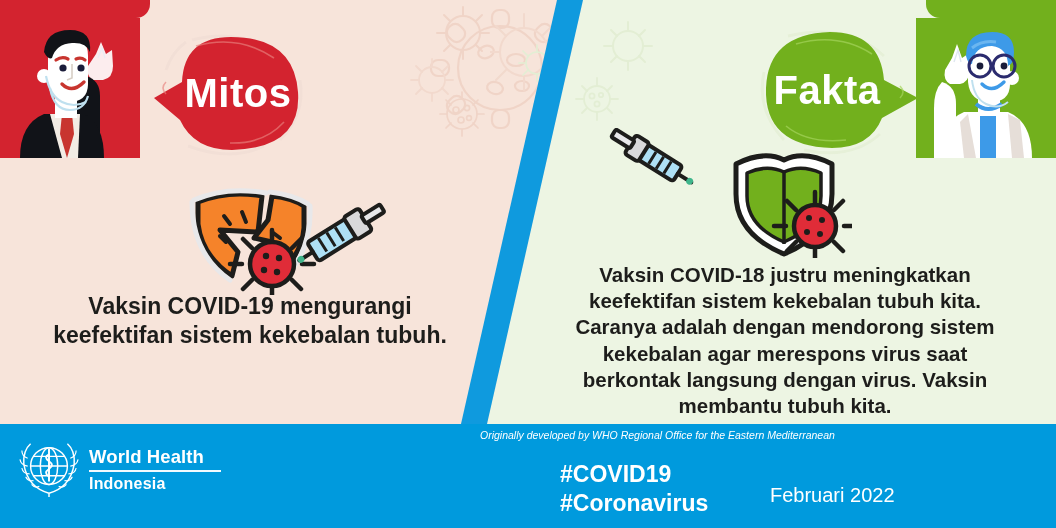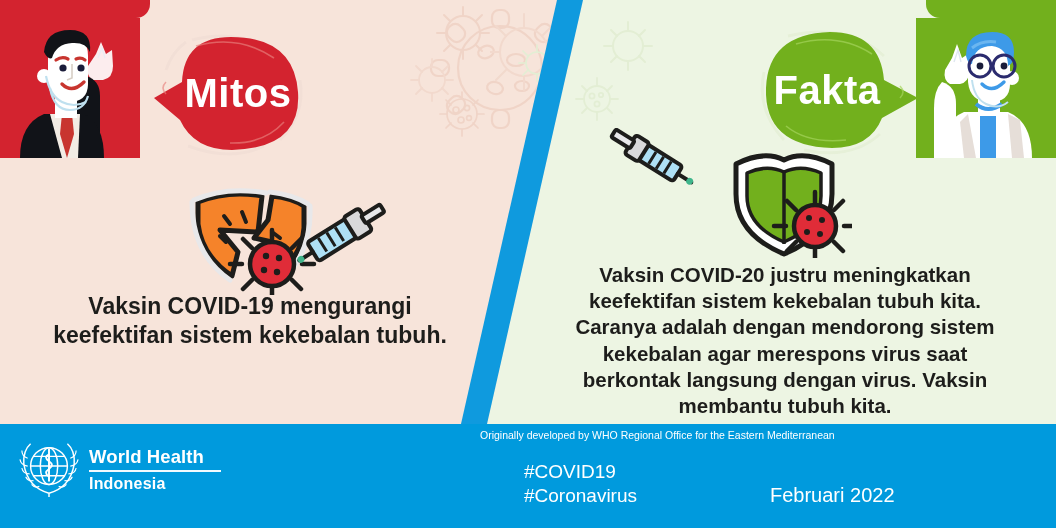--- a/index.html
+++ b/index.html
@@ -85,25 +85,25 @@
   .who-words{margin-left:9px;padding-top:4px;}
   .who-line1,.who-line2{
     color:#fff;font-weight:bold;font-size:18.5px;line-height:1.04;
     letter-spacing:.1px;white-space:nowrap;
   }
   .who-rule{height:2px;background:#fff;margin:3px 0 3px 0;width:132px;opacity:.95;}
   .who-country{color:#fff;font-weight:bold;font-size:16px;letter-spacing:.2px;}
 
   .attrib{
     position:absolute;left:480px;top:5px;width:560px;
-    color:#fff;font-size:10.5px;text-align:left;white-space:nowrap;
+    color:#fff;font-size:10.5px;text-align:left;white-space:nowrap;font-style:italic;
   }
   .tags{
-    position:absolute;left:524px;top:36px;
-    color:#fff;font-weight:normal;font-size:19px;line-height:1.25;
+    position:absolute;left:560px;top:36px;
+    color:#fff;font-weight:bold;font-size:23px;line-height:1.25;
   }
   .date{
     position:absolute;left:770px;top:60px;
     color:#fff;font-weight:normal;font-size:20px;white-space:nowrap;
   }
 </style>
 </head>
 <body>
 
 <div id="poster">
@@ -400,21 +400,21 @@
           <circle cx="87" cy="72" r="3"></circle>
             <circle cx="100" cy="74" r="3"></circle>
           <circle cx="85" cy="86" r="3"></circle>
             <circle cx="98" cy="88" r="3"></circle>
         </g>
       </g>
     </svg>
   </div>
 
   <div class="copy copy-left">Vaksin COVID-19 mengurangi keefektifan sistem kekebalan tubuh.</div>
-  <div class="copy copy-right">Vaksin COVID-20 justru meningkatkan keefektifan sistem kekebalan tubuh kita. Caranya adalah dengan mendorong sistem kekebalan agar merespons virus saat berkontak langsung dengan virus. Vaksin membantu tubuh kita.</div>
+  <div class="copy copy-right">Vaksin COVID-18 justru meningkatkan keefektifan sistem kekebalan tubuh kita. Caranya adalah dengan mendorong sistem kekebalan agar merespons virus saat berkontak langsung dengan virus. Vaksin membantu tubuh kita.</div>
 
   <div class="footer">
 
     <div class="who-logo">
       <svg class="who-emblem" viewBox="0 0 64 64">
         <g fill="none" stroke="#ffffff" stroke-width="1.5">
           <circle cx="32" cy="30" r="19"></circle>
           <ellipse cx="32" cy="30" rx="9" ry="19"></ellipse>
           <path d="M13 30h38M16 20h32M16 40h32"></path>
 

